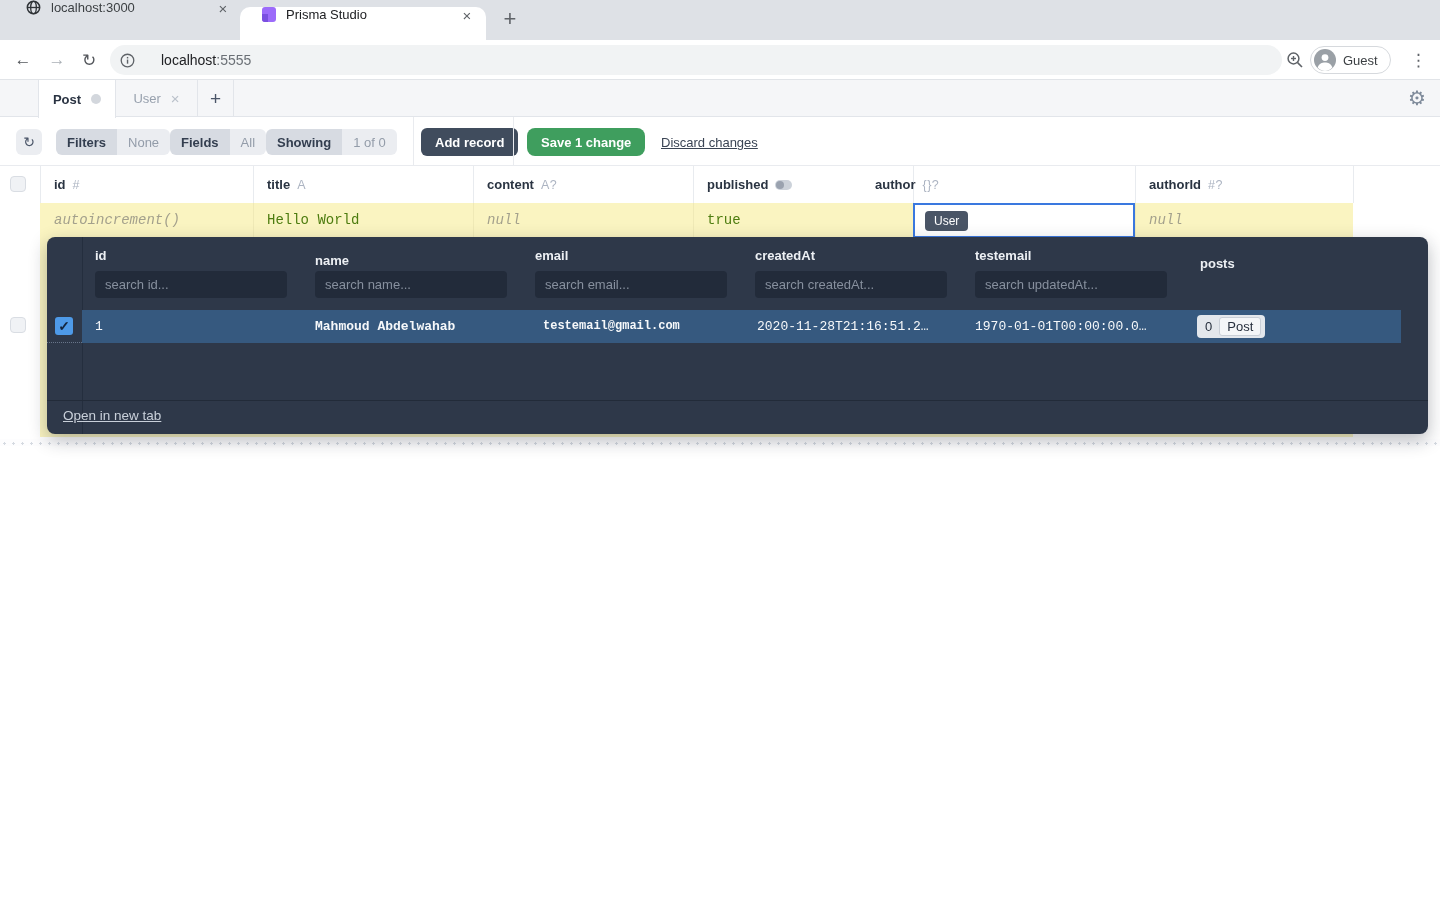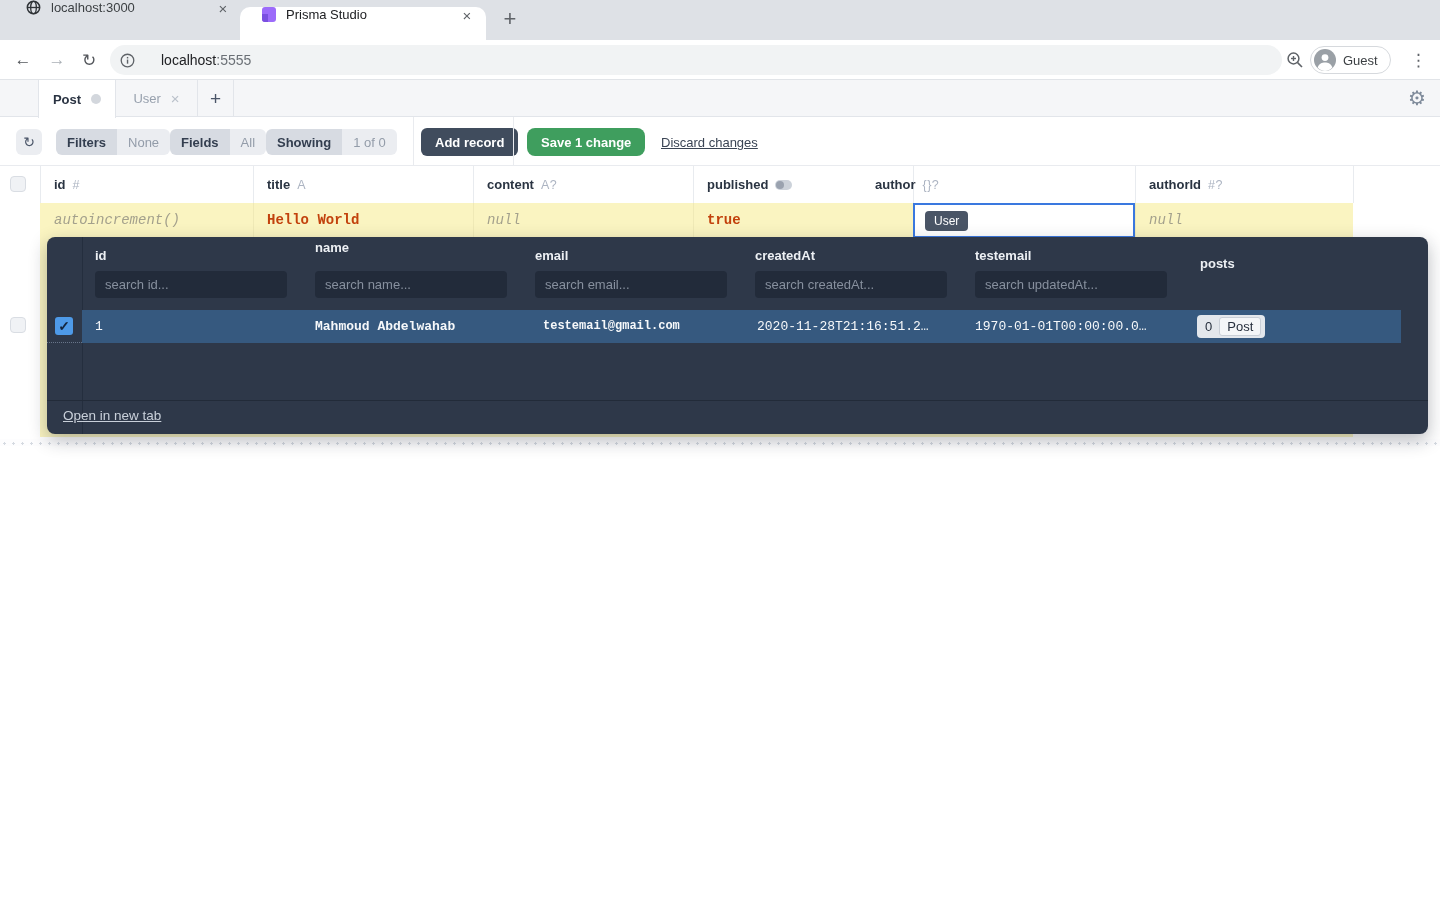--- a/index.html
+++ b/index.html
@@ -50,21 +50,21 @@
   .hcell { top:166px; height:37px; display:flex; align-items:center; padding-left:14px; font-size:13px; font-weight:bold; color:#2a3442; }
   .htype { font-weight:normal; font-size:12.5px; color:#acb4c2; margin-left:7px; letter-spacing:0.5px; }
   .cb { width:16px; height:16px; border-radius:4px; background:#f0f2f5; border:1px solid #d9dde3; }
   .toggle-ic { width:17px; height:10px; border-radius:5px; background:#ccd2da; margin-left:7px; position:relative; }
   .toggle-ic::after { content:""; position:absolute; left:1px; top:1px; width:8px; height:8px; border-radius:50%; background:#9aa2af; }
 
   
   .yellow-row { left:40px; top:203px; width:1313px; height:234px; background:#faf4c1; }
   .ycell { top:203px; height:34px; line-height:34px; font-size:14px; }
   .y-null { color:#a3a08c; font-style:italic; }
-  .y-val { color:#c2410c; font-weight:bold; }
+  .y-val { color:#4d7c0f; font-weight:normal; }
   .ydiv { top:203px; width:1px; height:34px; background:rgba(60,60,20,0.06); }
   .author-cell { left:913px; top:203px; width:222px; height:35px; background:#fff; border:2px solid #3a78df; display:flex; align-items:center; padding-left:10px; z-index:4; }
   .user-badge { background:#4a5566; color:#fff; font-size:12px; border-radius:4px; padding:3px 9px; }
 
   
   .panel { left:47px; top:237px; width:1381px; height:197px; background:#2e3849; border-radius:8px; box-shadow:0 6px 18px rgba(20,25,40,0.30); z-index:5; }
   .panel .inner-div { position:absolute; left:35px; top:0; width:1px; height:197px; background:#242e3e; }
   .plabel { position:absolute; font-size:13px; font-weight:bold; color:#edf0f4; }
   .psearch { position:absolute; width:192px; height:27px; background:#222b3a; border:none; border-radius:4px; color:#e6eaf0; font-size:13px; padding:4px 10px; font-family:"Liberation Sans",sans-serif; }
   .psearch::placeholder { color:#87909e; }
@@ -226,21 +226,21 @@
   <div class="abs author-cell">
     <span class="user-badge">User</span>
   </div>
 
   <div class="abs cb" style="left:10px; top:317px;"></div>
 
   <div class="abs panel">
     <div class="inner-div"></div>
 
     <span class="plabel" style="left:48px; top:11px;">id</span>
-    <span class="plabel" style="left:268px; top:3px;">name</span>
+    <span class="plabel" style="left:268px; top:16px;">name</span>
     <span class="plabel" style="left:488px; top:11px;">email</span>
     <span class="plabel" style="left:708px; top:11px;">createdAt</span>
     <span class="plabel" style="left:928px; top:11px;">testemail</span>
     <span class="plabel" style="left:1153px; top:19px;">posts</span>
 
     <input class="psearch" style="left: 48px; top: 34px;" placeholder="search id...">
     <input class="psearch" style="left: 268px; top: 34px;" placeholder="search name...">
     <input class="psearch" style="left: 488px; top: 34px;" placeholder="search email...">
     <input class="psearch" style="left: 708px; top: 34px;" placeholder="search createdAt...">
     <input class="psearch" style="left: 928px; top: 34px;" placeholder="search updatedAt...">

